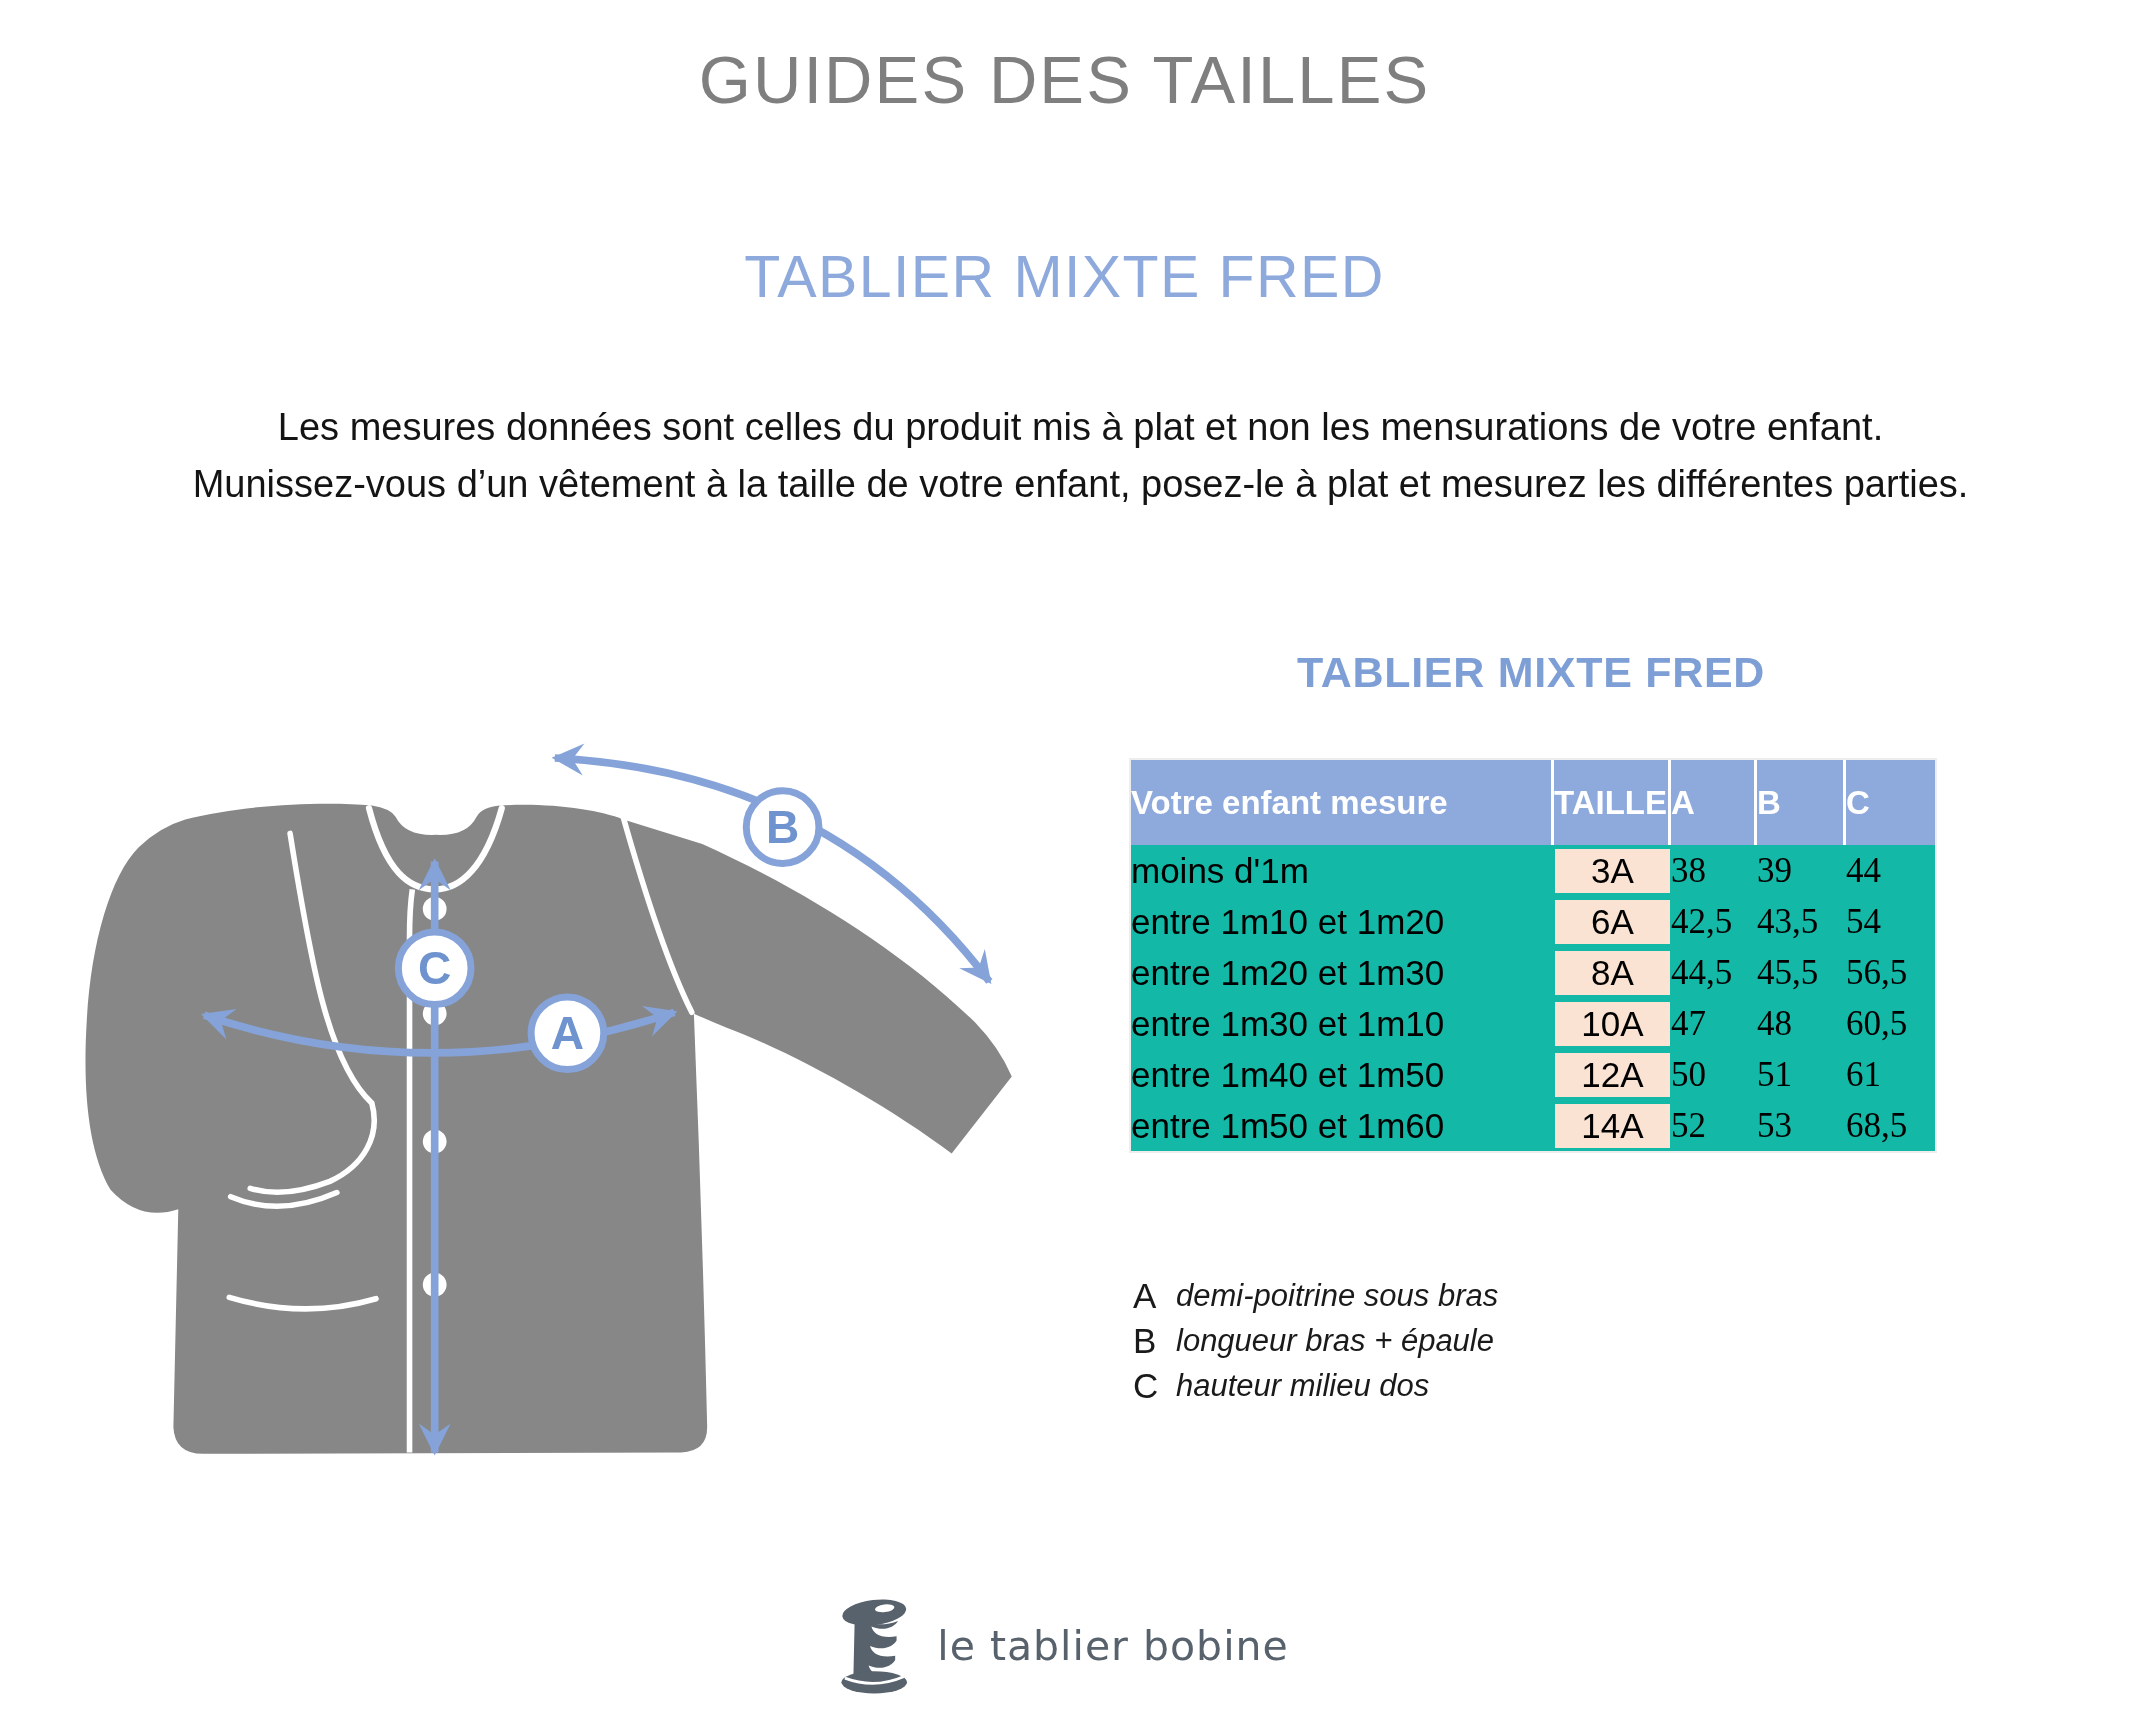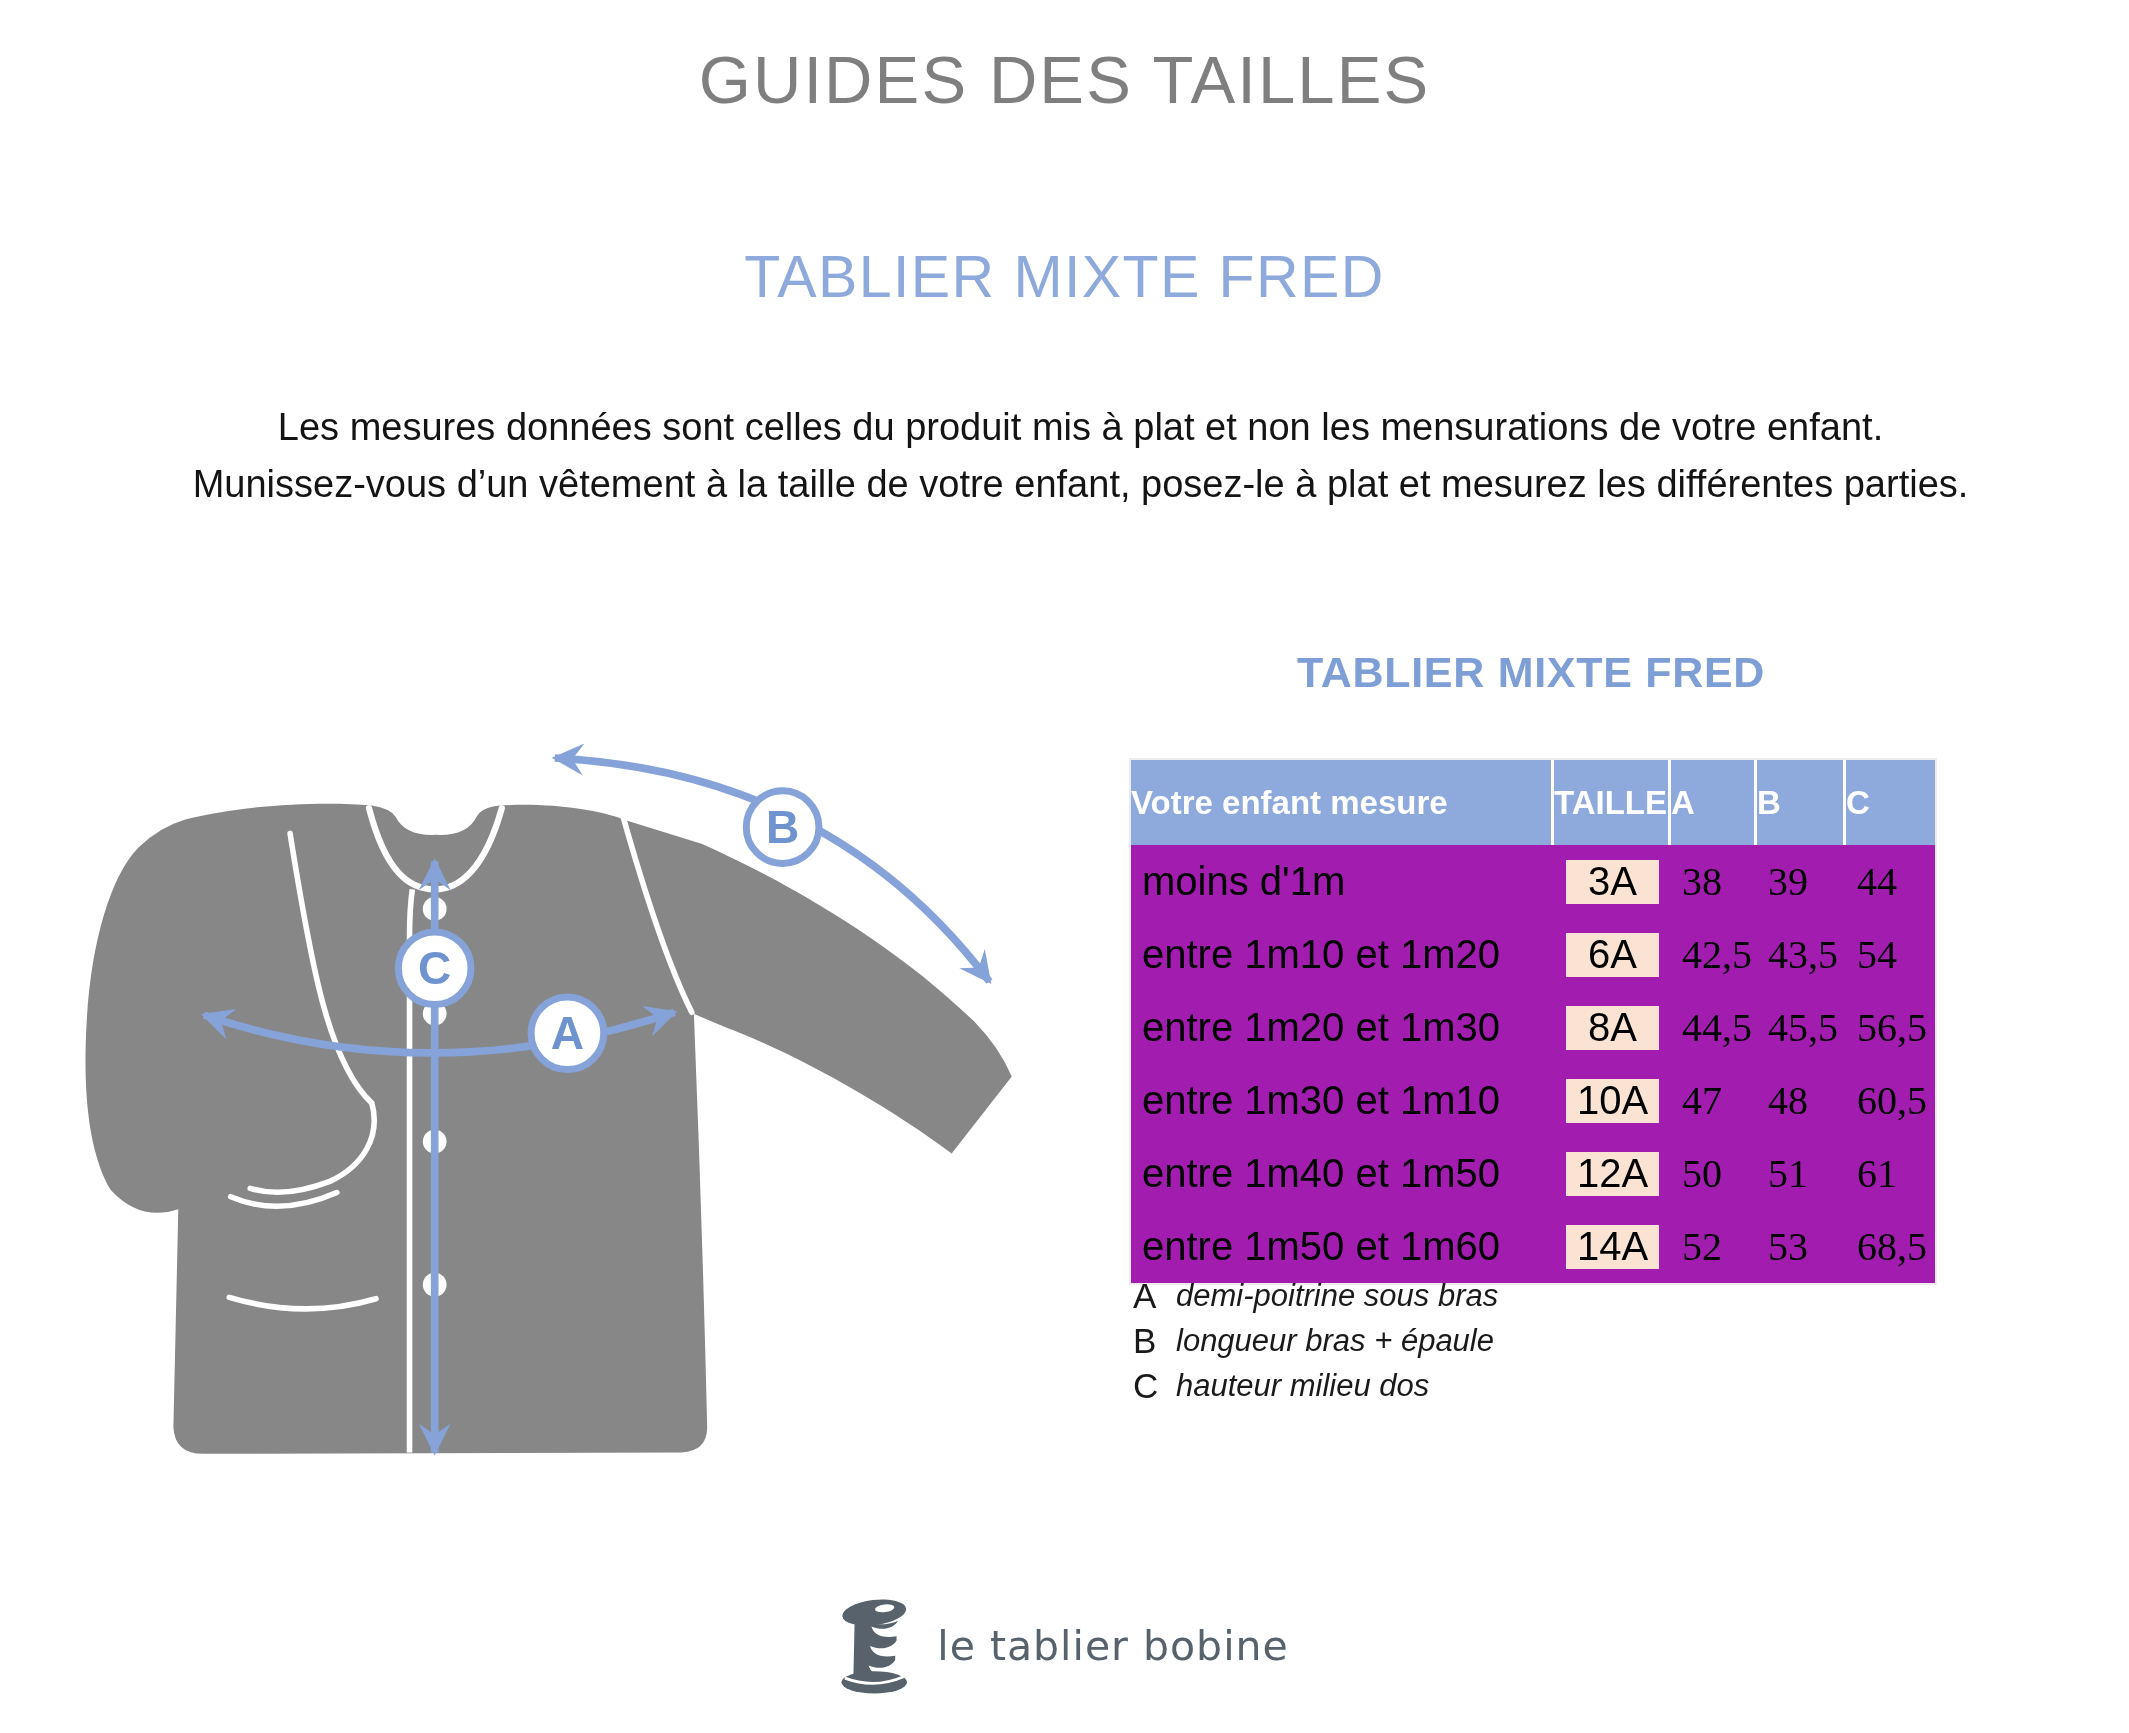--- a/index.html
+++ b/index.html
@@ -51,22 +51,22 @@
   table.sizes col.c-b{width:89px;}
   table.sizes col.c-c{width:89px;}
   table.sizes th{
     background:#8ea9db;color:#ffffff;
     font-size:33px;font-weight:bold;
     height:85px;text-align:left;vertical-align:middle;
     border-right:3.5px solid #ffffff;padding:0;
   }
   table.sizes th:last-child{border-right:none;}
   table.sizes td{
-    height:51px;padding:11px;font-size:40px;color:#000;
-    vertical-align:middle;background:#a21caf;
+    height:51px;padding:0;font-size:35px;color:#000;
+    vertical-align:middle;background:#14b8a6;
   }
   td.mesure{text-align:left;padding-left:7px;}
   td.taille{padding:0;}
   td.taille .peach{
     margin:3.5px 1.4px;height:44px;background:#fae3d3;
     display:flex;align-items:center;justify-content:center;
   }
   td.num{text-align:left;font-family:Liberation Serif, serif;}
   
   .legend{position:absolute;left:1133px;top:1273px;}

